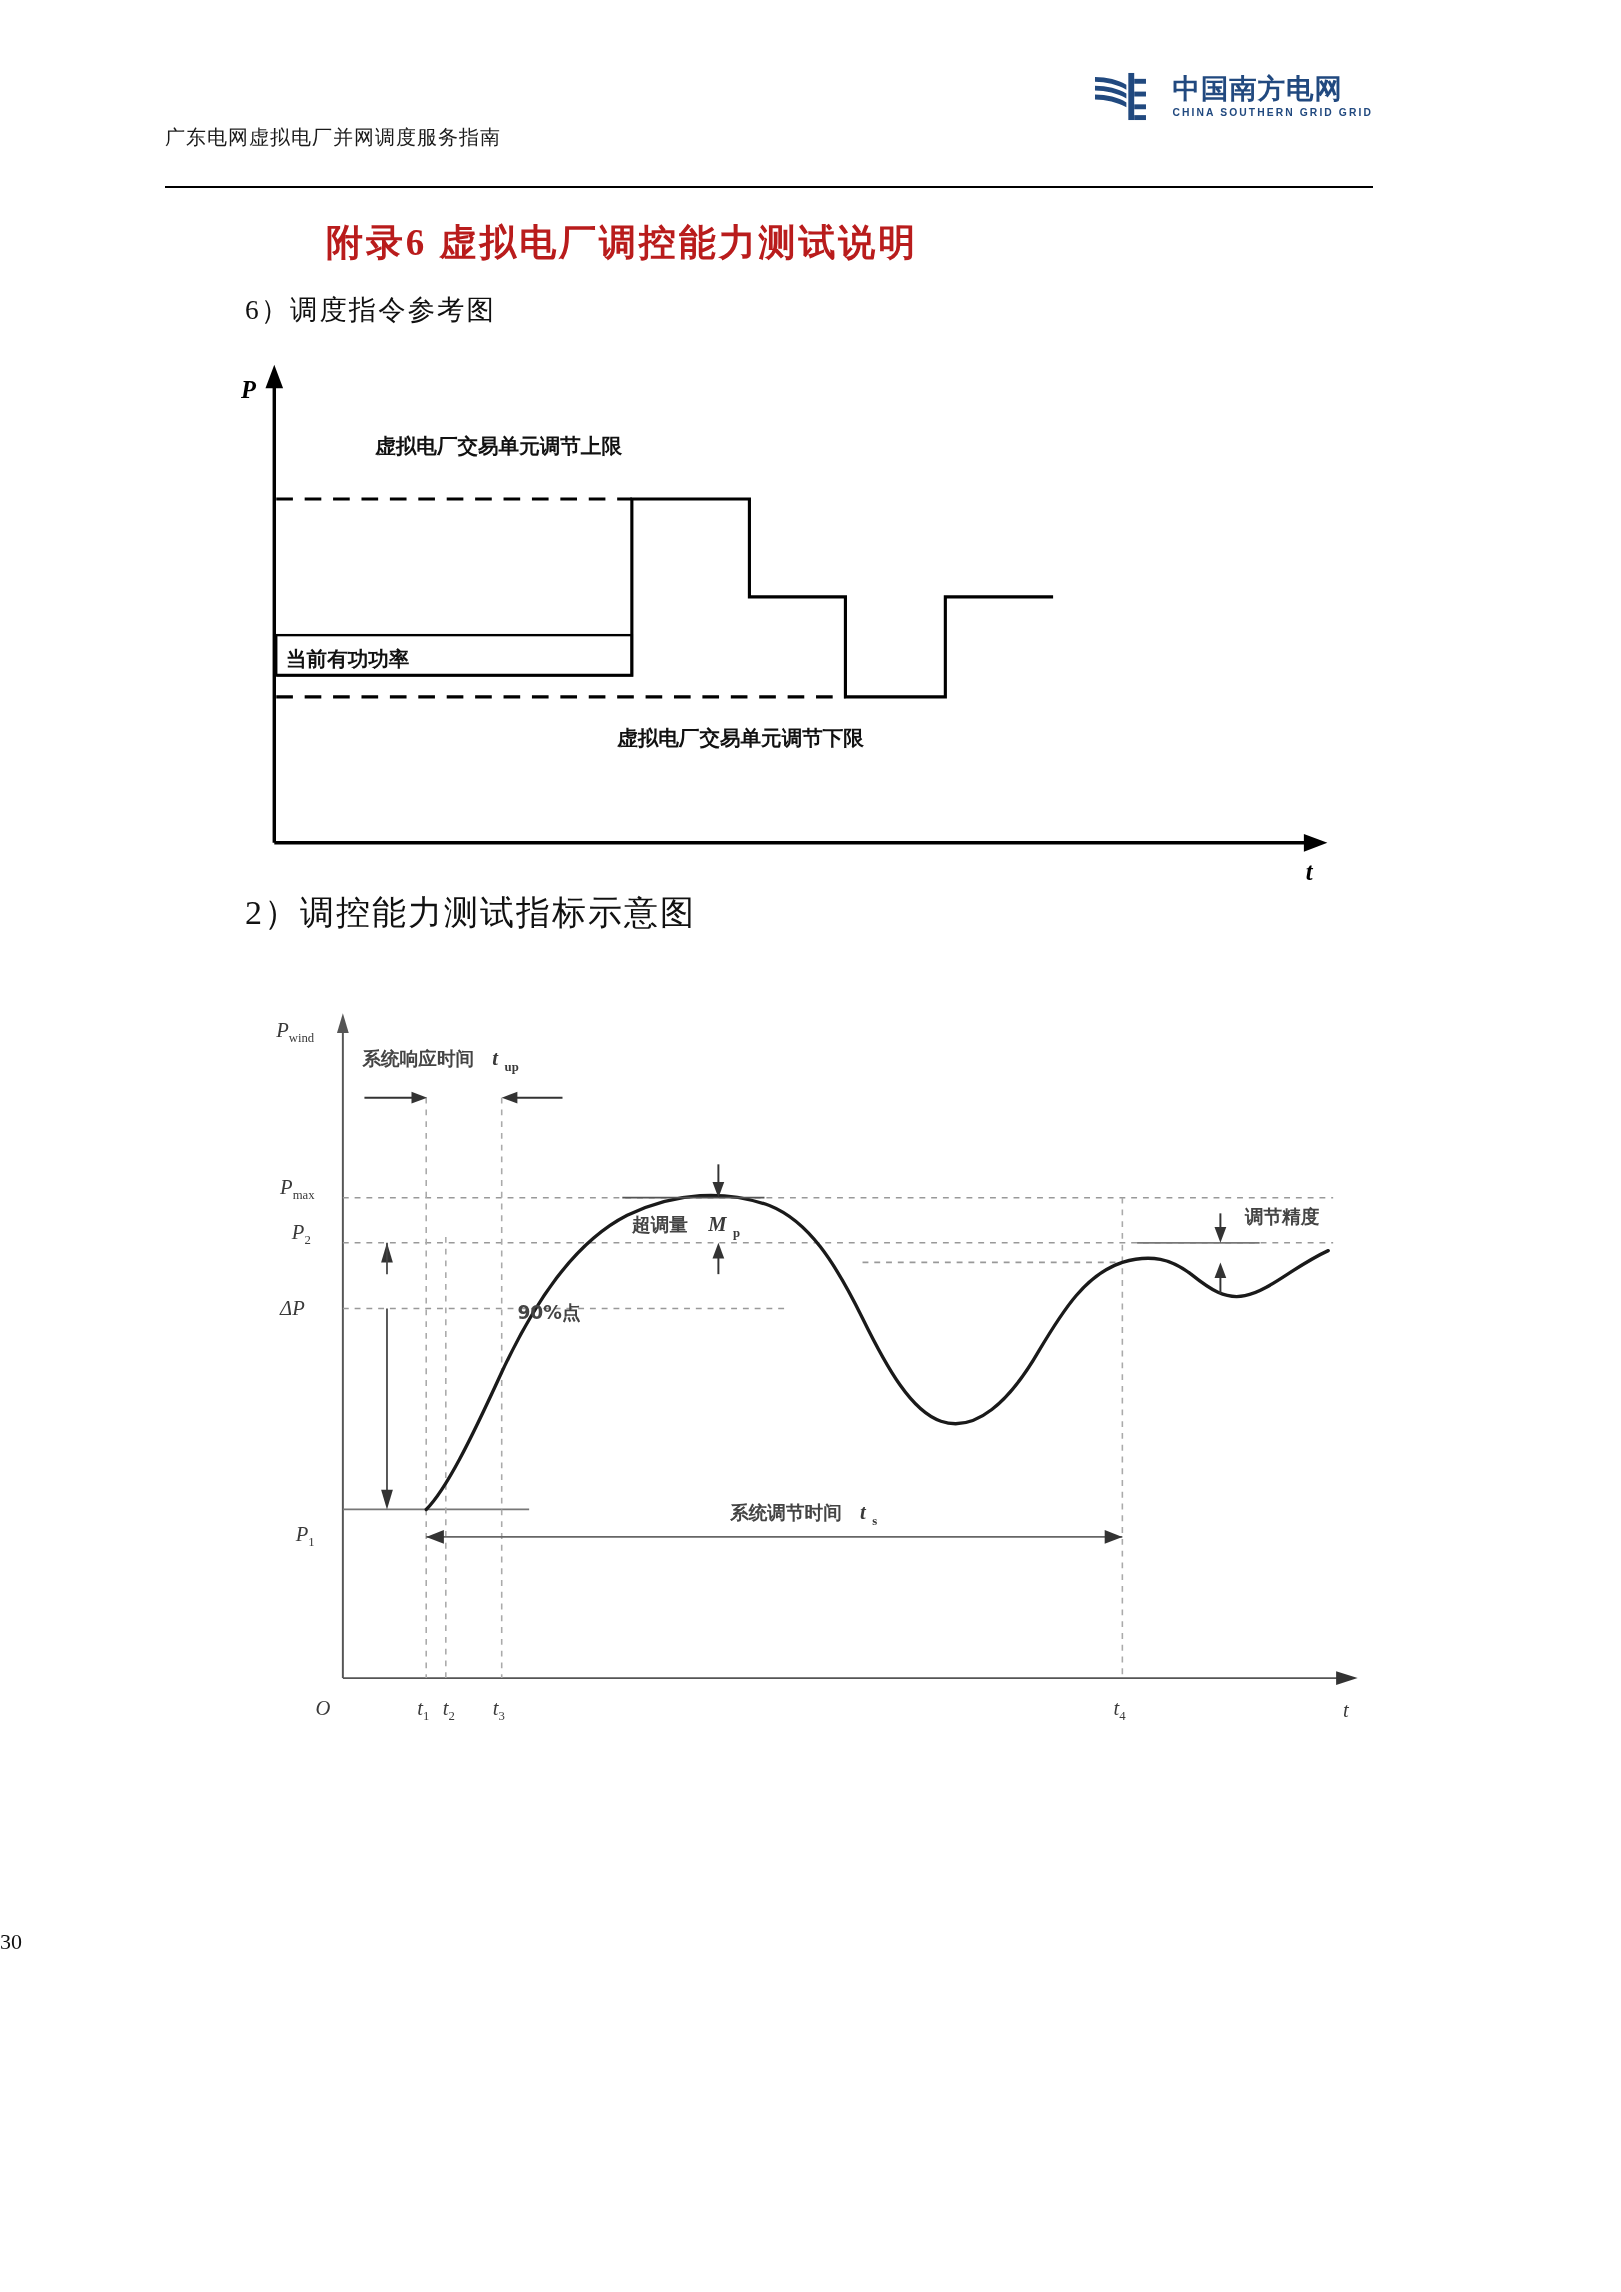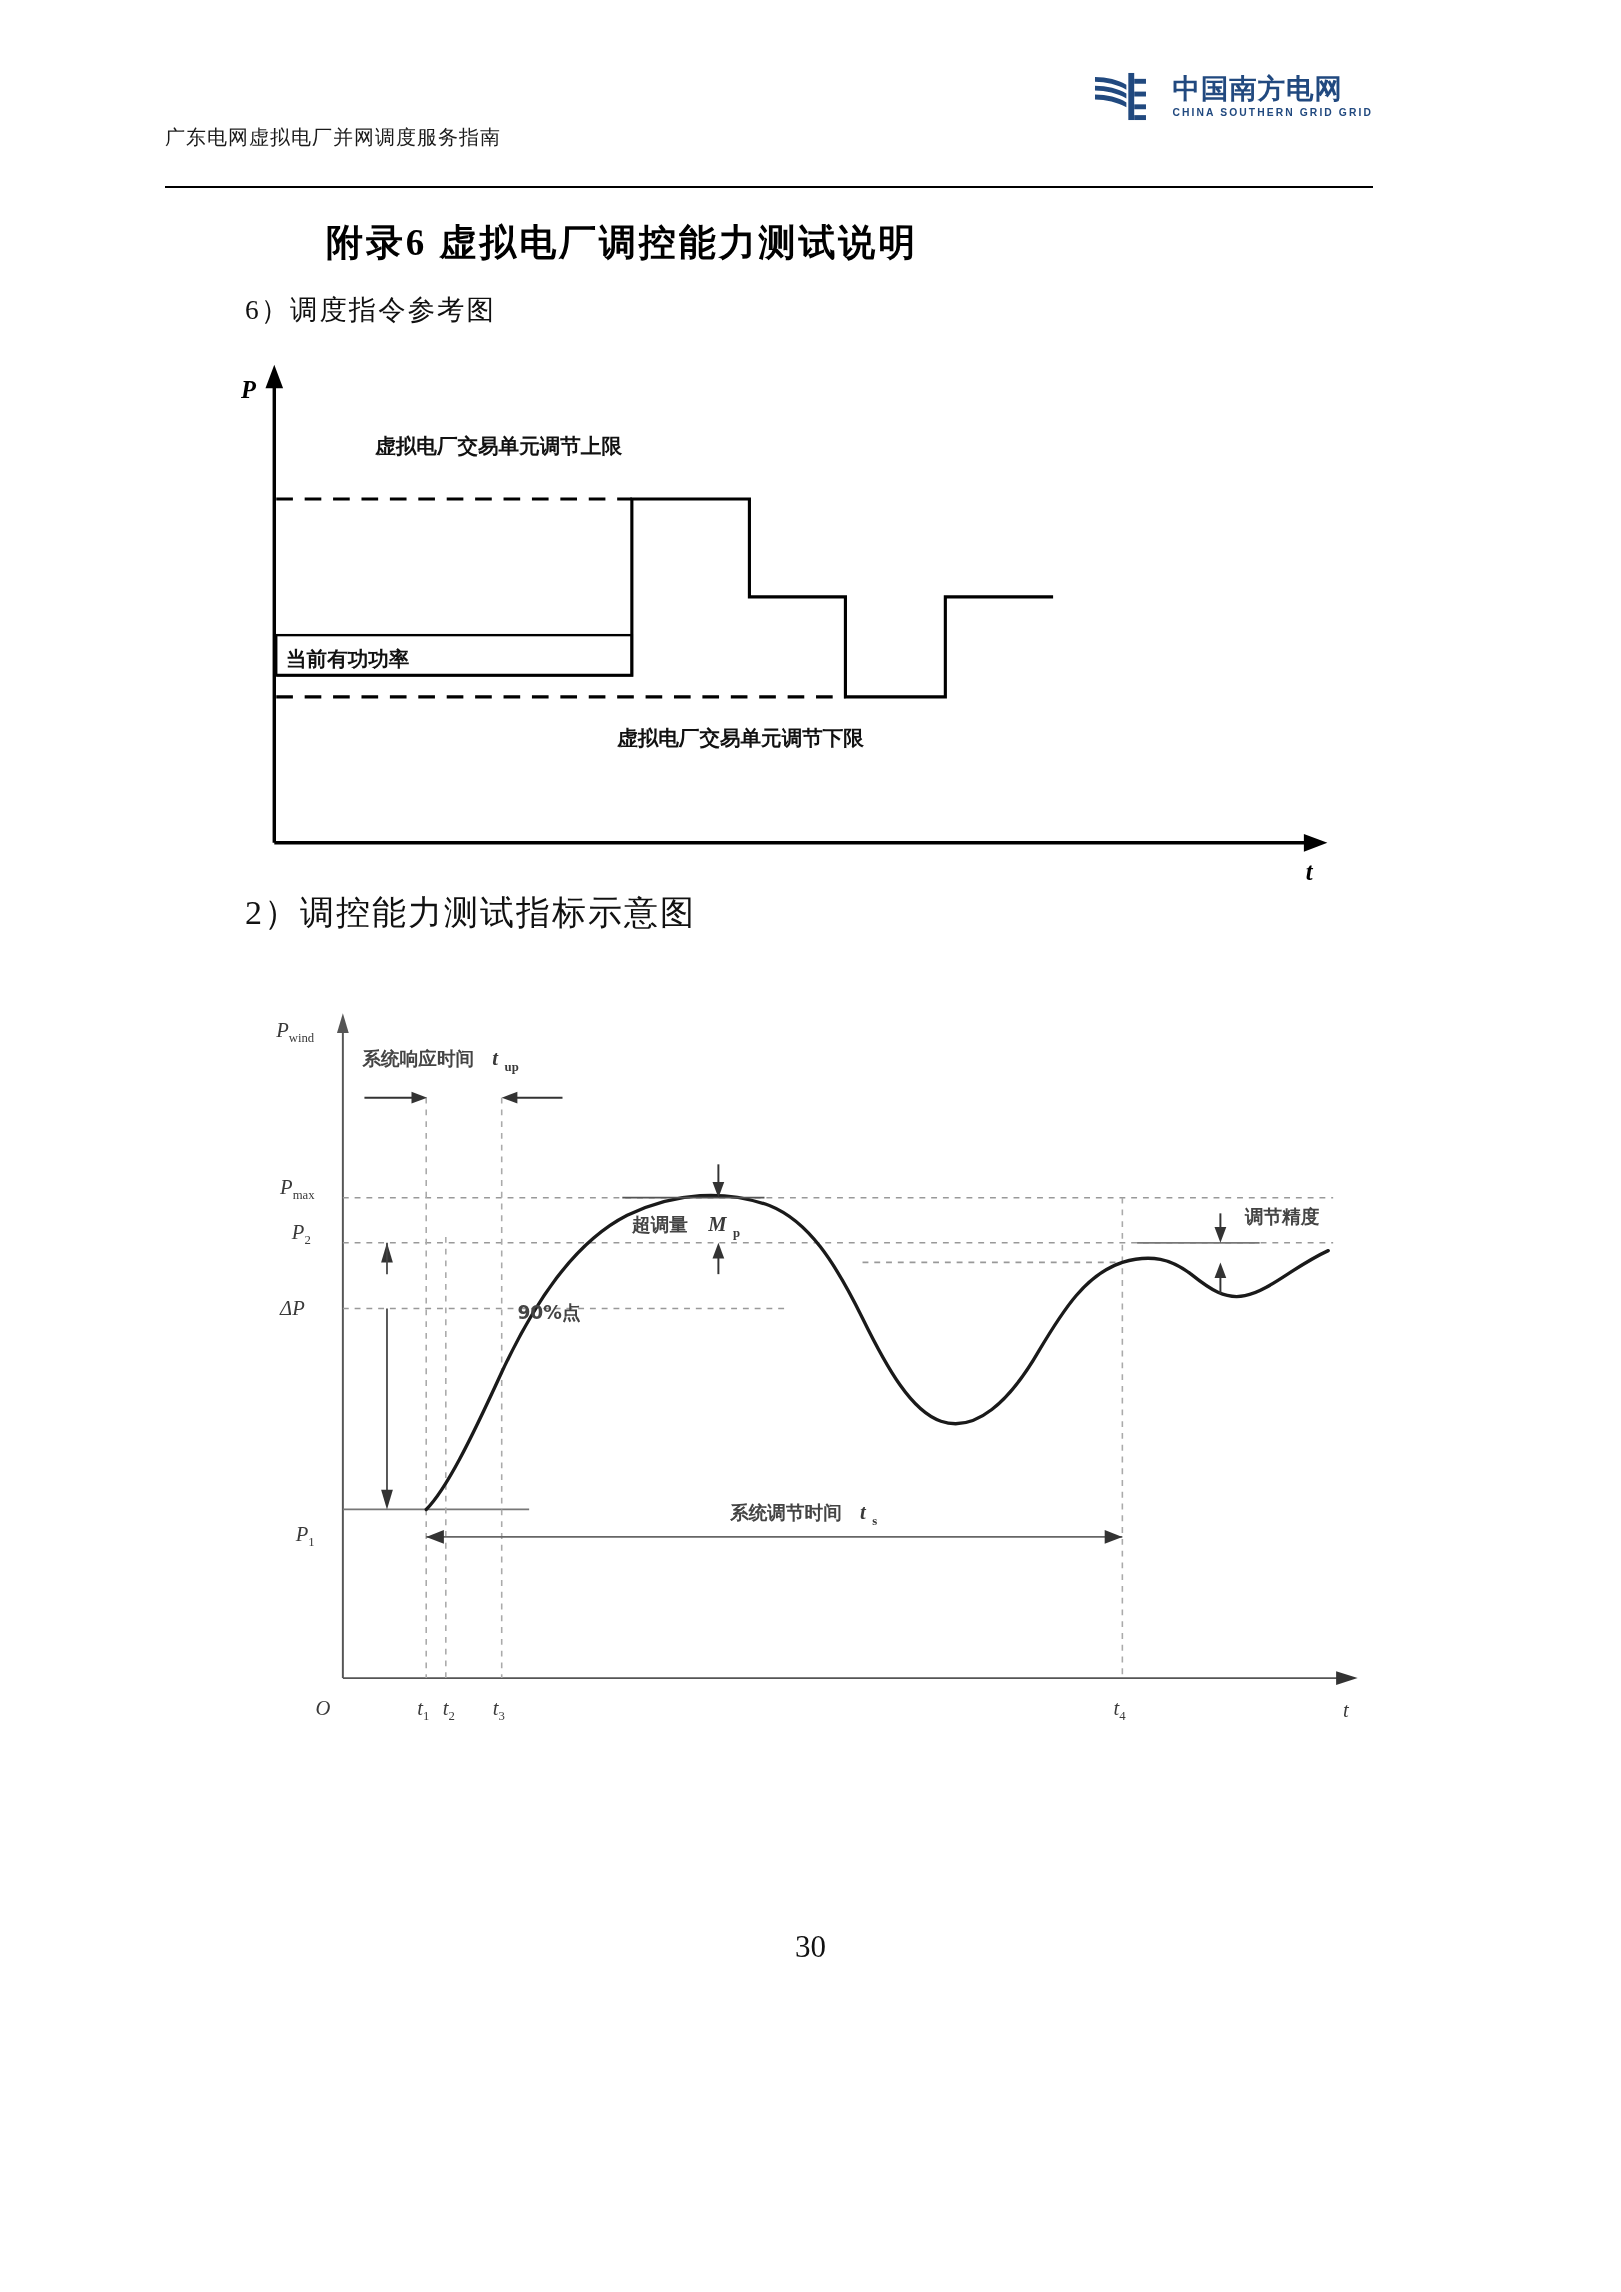--- a/index.html
+++ b/index.html
@@ -78,21 +78,21 @@
   }
 
   
   .doc-title {
     position: absolute;
     left: 326px;
     top: 218px;
     font-size: 37px;
     font-weight: 700;
     letter-spacing: 2.9px;
-    color: #000000;
+    color: #b91c1c;
     white-space: nowrap;
   }
   .section-1 {
     position: absolute;
     left: 245px;
     top: 292px;
     font-size: 27.4px;
     letter-spacing: 2px;
     color: #111;
     white-space: nowrap;
@@ -104,22 +104,21 @@
     font-size: 34px;
     letter-spacing: 2px;
     color: #111;
     white-space: nowrap;
   }
   .page-number {
     position: absolute;
     left: 0;
     top: 1929px;
     width: 1621px;
-    text-align: center;
-    font-size: 31px;
+    font-size: 22px;
     color: #111;
   }
 
   
   .fig1 {
     position: absolute;
     left: 225px;
     top: 353px;
     width: 1137px;
     height: 529px;

